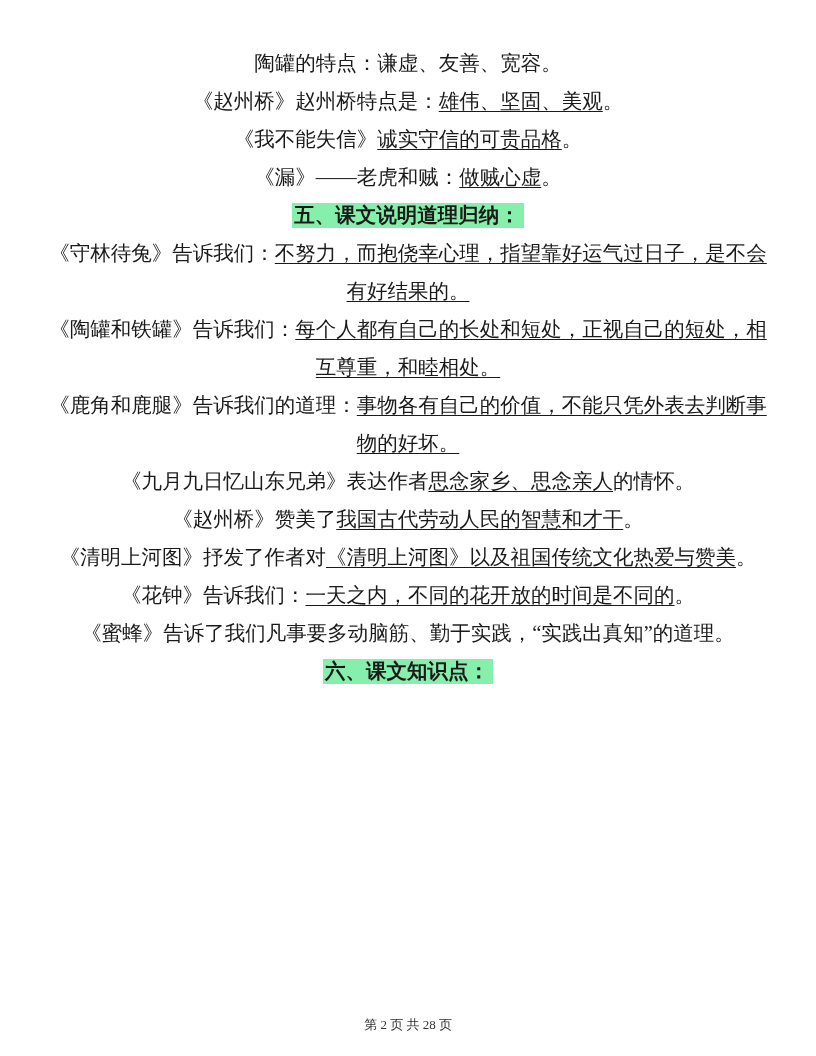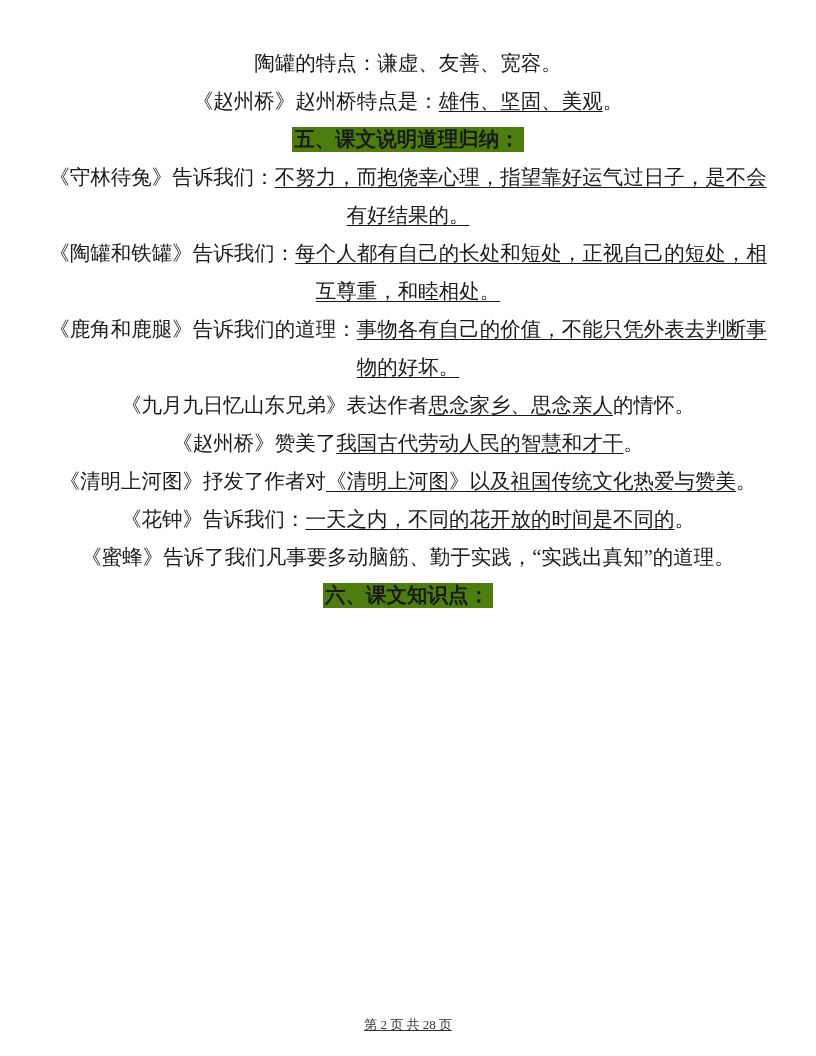--- a/index.html
+++ b/index.html
@@ -34,60 +34,65 @@
   }
   .line.center {
     text-align: center;
   }
   .u {
     text-decoration: underline;
     text-underline-offset: 3px;
     text-decoration-thickness: 1px;
   }
   .hl {
-    background: #4d7c0f;
+    background: #86efac;
     padding: 1px 4px 2px 2px;
   }
   .hl-title {
     font-weight: bold;
   }
   .ital {
     font-style: italic;
   }
   .footer {
     position: absolute;
     left: 0;
     right: 0;
     bottom: 22px;
     text-align: center;
     font-size: 13px;
     color: #333;
     font-family: "Liberation Serif", serif;
   }
   .footer .pnum {
     display: inline;
-    text-decoration: underline;
   }
 </style>
 </head>
 <body>
 
 <div class="page">
   <div class="doc-body">
 
     <div class="line center">
       <span>陶罐的特点：谦虚、友善、宽容。</span>
     </div>
 
     <div class="line">
       <span>《赵州桥》赵州桥特点是：</span><span class="u">雄伟、坚固、美观</span><span>。</span>
     </div>
 
 
+    <div class="line">
+      <span>《我不能失信》</span><span class="u">诚实守信的可贵品格</span><span>。</span>
+    </div>
 
+    <div class="line">
+      <span>《漏》——老虎和贼：</span><span class="u">做贼心虚</span><span>。</span>
+    </div>
 
 
     <div class="line">
       <span class="hl hl-title">五、课文说明道理归纳：</span>
     </div>
 
     <div class="line">
       <span>《守林待兔》告诉我们：</span><span class="u">不努力，而抱侥幸心理，指望靠好运气过日子，是不会有好结果的。</span>
     </div>
 

